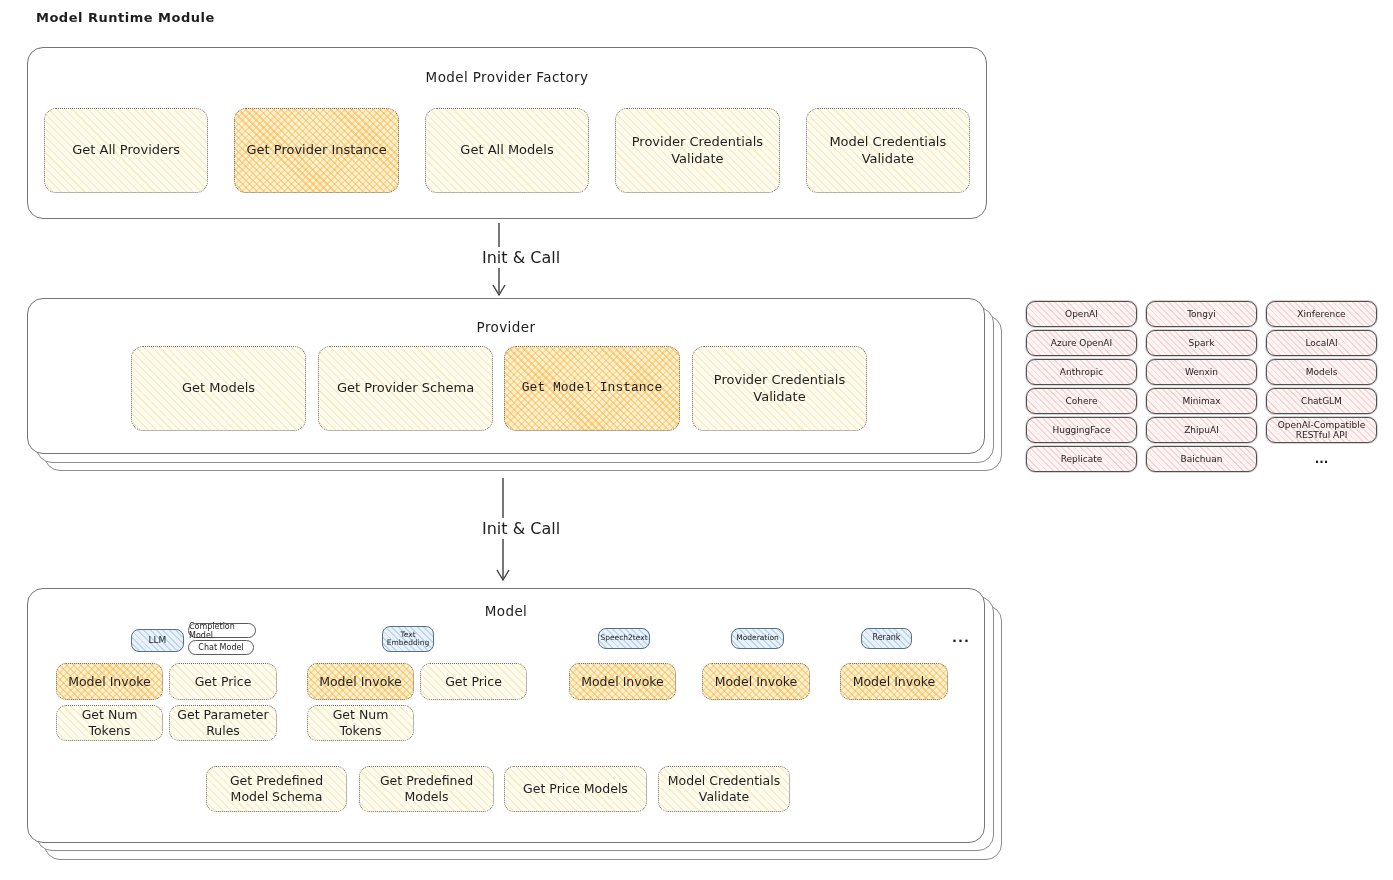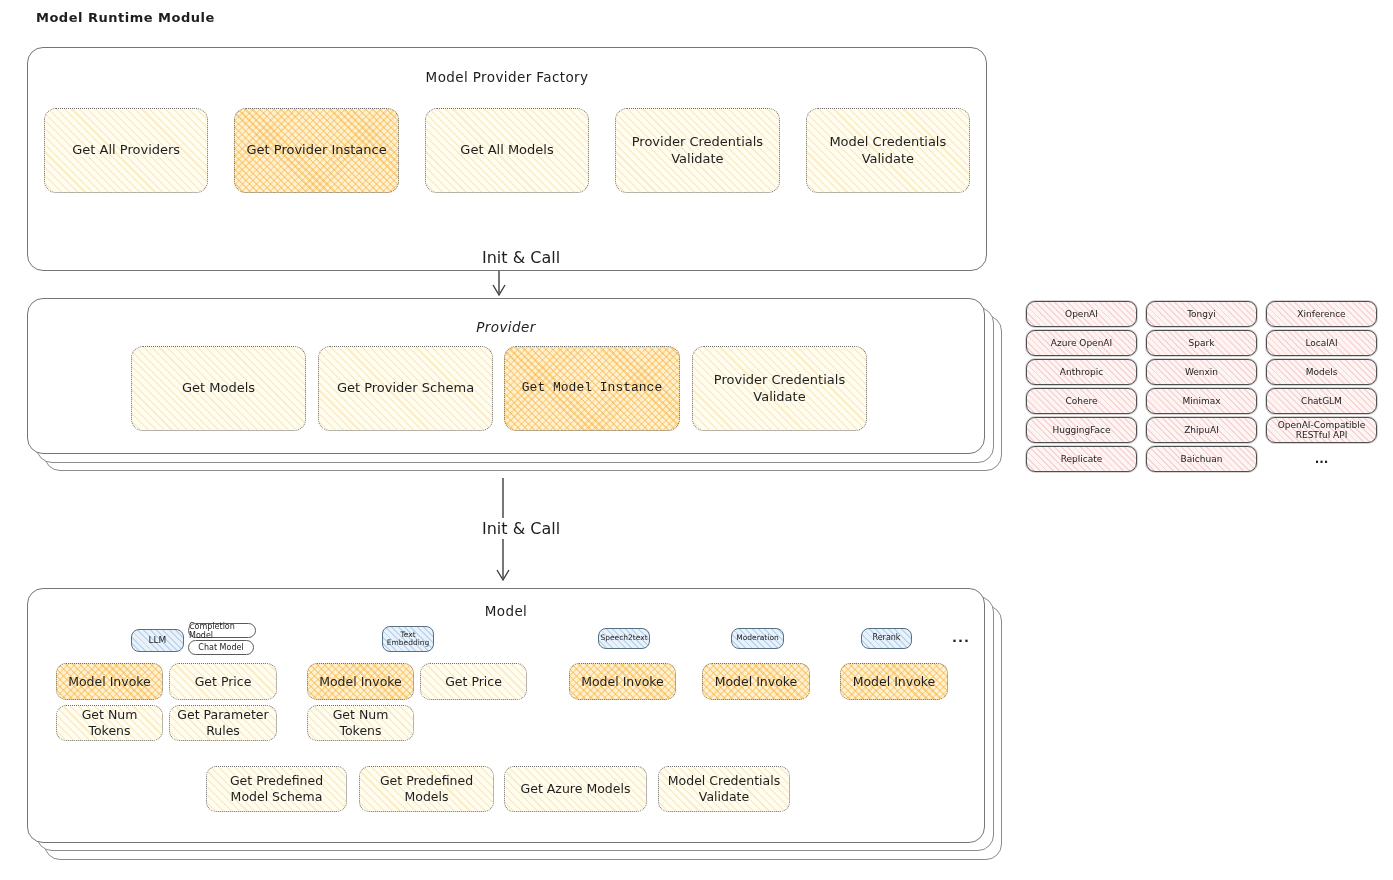--- a/index.html
+++ b/index.html
@@ -57,21 +57,21 @@
   .btn-sm { border-radius:10px; font-size:12.5px; }
   .dots { position:absolute; font-size:13px; font-weight:700; letter-spacing:1px; }
 </style>
 </head>
 <body>
 
 <div id="canvas">
 
   <div class="page-title">Model Runtime Module</div>
 
-  <div class="big-box" style="left:27px; top:47px; width:960px; height:224px;">
+  <div class="big-box" style="left:27px; top:47px; width:960px; height:172px;">
     <div class="box-title" style="top:21px;">Model Provider Factory</div>
     <div class="row-flex" style="left:16px; right:16px; top:60px;">
       <div class="btn fill-cream">Get All Providers</div>
       <div class="btn fill-orange">Get Provider Instance</div>
       <div class="btn fill-cream">Get All Models</div>
       <div class="btn fill-cream">Provider Credentials Validate</div>
       <div class="btn fill-cream">Model Credentials Validate</div>
     </div>
   </div>
 
@@ -79,21 +79,21 @@
     <svg width="20" height="74" viewBox="0 0 20 74">
       <line x1="10" y1="0" x2="10" y2="70" stroke="#3d3d3d" stroke-width="1.4"></line>
       <path d="M4 62 L10 72 L16 62" fill="none" stroke="#3d3d3d" stroke-width="1.4"></path>
     </svg>
   </div>
   <div class="arrow-label" style="left:478px; top:247px;">Init &amp; Call</div>
 
   <div class="ghost" style="left:44px; top:315px; width:958px; height:156px; z-index:1;"></div>
   <div class="ghost" style="left:36px; top:307px; width:958px; height:156px; z-index:2;"></div>
   <div class="big-box" style="left:27px; top:298px; width:958px; height:156px;">
-    <div class="box-title" style="top:20px;font-style:italic;">Provider</div>
+    <div class="box-title" style="top:20px;">Provider</div>
     <div class="btn fill-cream" style="left:103px; top:47px; width:175px; height:85px;">Get Models</div>
     <div class="btn fill-cream" style="left:290px; top:47px; width:175px; height:85px;">Get Provider Schema</div>
     <div class="btn fill-orange" style="left:476px; top:47px; width:176px; height:85px;font-family:Liberation Mono, monospace;">Get Model Instance</div>
     <div class="btn fill-cream" style="left:664px; top:47px; width:175px; height:85px;">Provider Credentials Validate</div>
   </div>
 
   <div class="pgrid">
     <div class="pcell fill-pink">OpenAI</div>
     <div class="pcell fill-pink">Tongyi</div>
     <div class="pcell fill-pink">Xinference</div>
@@ -144,17 +144,17 @@
     <div class="btn btn-sm fill-orange" style="left:279px; top:74px; width:107px; height:37px;">Model Invoke</div>
     <div class="btn btn-sm fill-cream" style="left:392px; top:74px; width:107px; height:37px;">Get Price</div>
     <div class="btn btn-sm fill-cream" style="left:279px; top:116px; width:107px; height:36px;">Get Num Tokens</div>
 
     <div class="btn btn-sm fill-orange" style="left:541px; top:74px; width:107px; height:37px;">Model Invoke</div>
     <div class="btn btn-sm fill-orange" style="left:674px; top:74px; width:108px; height:37px;">Model Invoke</div>
     <div class="btn btn-sm fill-orange" style="left:812px; top:74px; width:108px; height:37px;">Model Invoke</div>
 
     <div class="btn btn-sm fill-cream" style="left:178px; top:177px; width:141px; height:46px;">Get Predefined Model Schema</div>
     <div class="btn btn-sm fill-cream" style="left:331px; top:177px; width:135px; height:46px;">Get Predefined Models</div>
-    <div class="btn btn-sm fill-cream" style="left:476px; top:177px; width:143px; height:46px;">Get Azure Models</div>
+    <div class="btn btn-sm fill-cream" style="left:476px; top:177px; width:143px; height:46px;">Get Price Models</div>
     <div class="btn btn-sm fill-cream" style="left:630px; top:177px; width:132px; height:46px;">Model Credentials Validate</div>
   </div>
 
 </div>
 
 </body></html>

